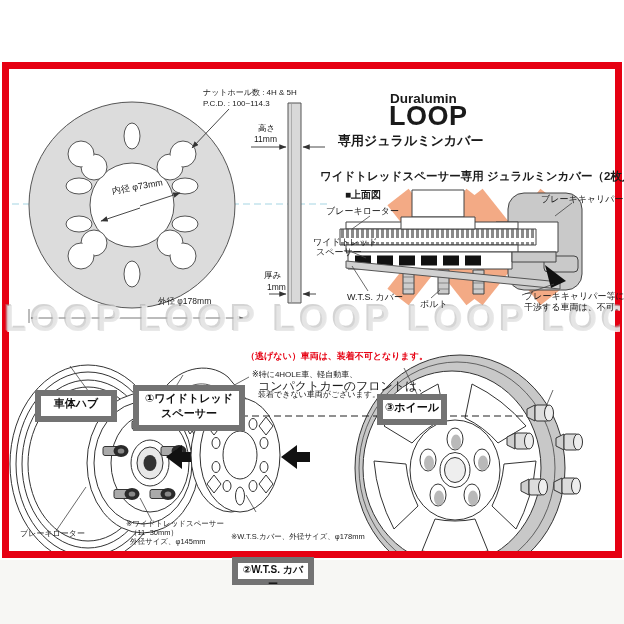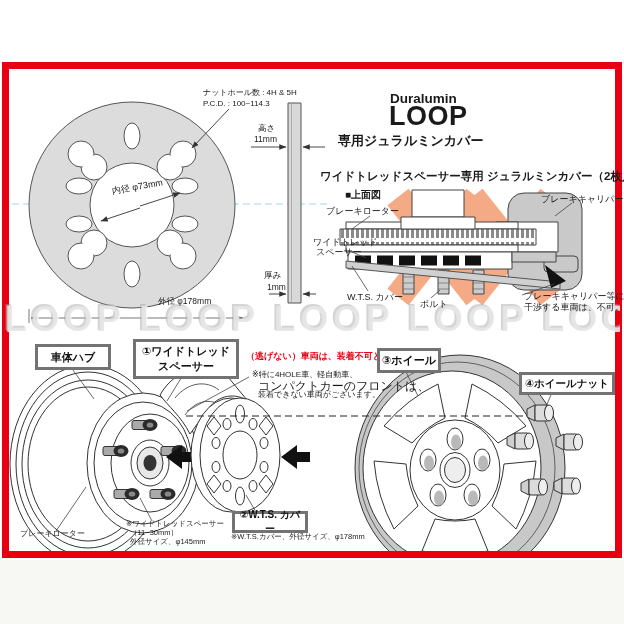--- a/index.html
+++ b/index.html
@@ -8,22 +8,22 @@
   .frame{position:absolute;left:2px;top:62px;width:606px;height:482px;border:7px solid #e60012;
          background:#ffffff;z-index:1;}
   .below-strip{position:absolute;left:0;top:560px;width:624px;height:64px;background:#f7f7f4;z-index:1;}
   svg.art{position:absolute;left:0;top:0;z-index:2;}
   .wm{position:absolute;left:4px;top:298px;width:616px;z-index:3;font-weight:900;font-size:37px;
       letter-spacing:4px;white-space:nowrap;overflow:hidden;color:rgba(214,214,214,0.55);
       text-shadow:1px 1px 0 rgba(255,255,255,0.85),-1px -1px 0 rgba(160,160,160,0.45);}
   .t{position:absolute;white-space:nowrap;color:#1a1a1a;z-index:4;line-height:1.15;}
   .b{font-weight:bold;}
   .red{color:#e60012;}
-  .box{position:absolute;border:3px solid #737373;background:#fff;display:flex;flex-direction:column;
-       align-items:center;justify-content:center;font-weight:bold;color:#111;z-index:5;text-align:center;}
+  .box{position:absolute;border:6px solid #737373;background:#fff;display:flex;flex-direction:column;
+       align-items:center;font-weight:bold;color:#111;z-index:5;text-align:center;margin-top:46px;}
   .rot{transform:rotate(-10deg);transform-origin:left bottom;}
 </style>
 </head>
 <body>
 
 <div class="page">
 
   <div class="frame"></div>
   <div class="below-strip"></div>
 
@@ -343,23 +343,20 @@
   <div class="box" style="left:35px;top:344px;width:70px;height:20px;font-size:11px;">
       <span>車体ハブ</span>
     </div>
   <div class="box" style="left:133px;top:339px;width:100px;height:34px;font-size:11px;line-height:15px;">
     <span>①ワイドトレッド</span>
     <span>スペーサー</span>
   </div>
   <div class="box" style="left:377px;top:348px;width:58px;height:19px;font-size:11px;">
       <span>③ホイール</span>
     </div>
-  <div class="box" style="left:519px;top:372px;width:90px;height:17px;font-size:10.5px;">
-      <span>④ホイールナット</span>
-    </div>
   <div class="box" style="left:232px;top:511px;width:70px;height:16px;font-size:10px;">
       <span>②W.T.S. カバー</span>
     </div>
 
   <div class="t b red" style="left:246px;top:351px;font-size:9px;">（逃げない）車両は、装着不可となります。</div>
   <div class="t" style="left:252px;top:370px;font-size:8px;">※特に4HOLE車、軽自動車、</div>
   <div class="t" style="left:258px;top:380px;font-size:12px;">コンパクトカーのフロントは、</div>
   <div class="t" style="left:258px;top:390px;font-size:8px;">装着できない車両がございます。</div>
   <div class="t" style="left:20px;top:529px;font-size:8px;">ブレーキローター</div>
   <div class="t" style="left:126px;top:520px;font-size:7.5px;">※ワイドトレッドスペーサー</div>

